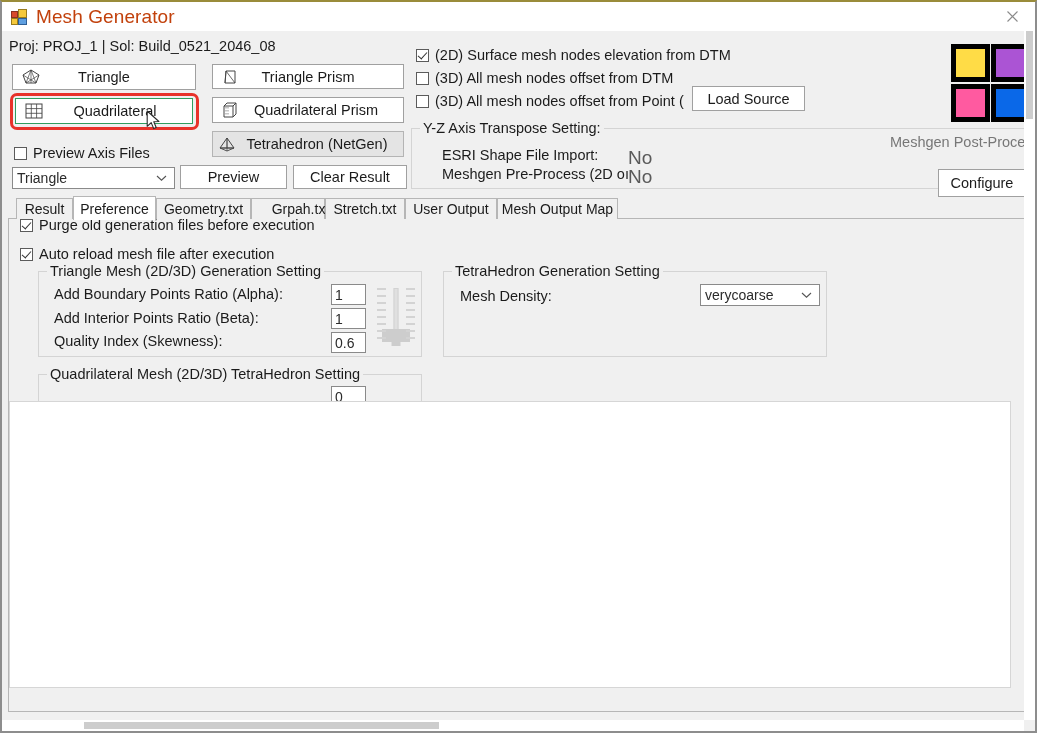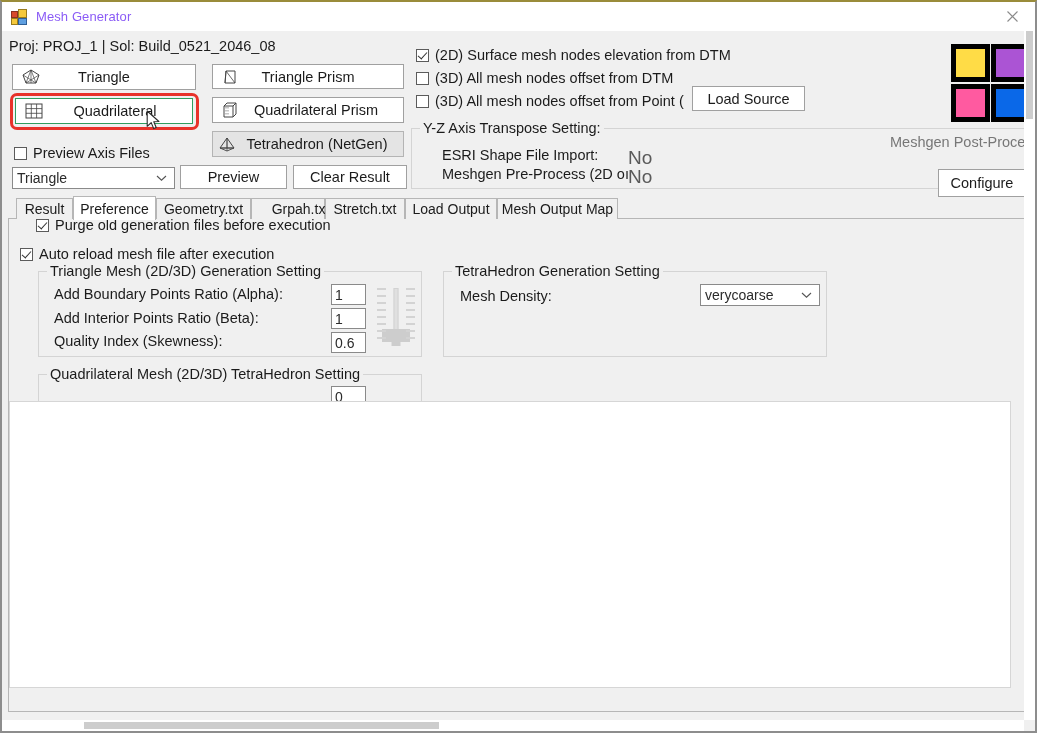--- a/index.html
+++ b/index.html
@@ -44,22 +44,22 @@
     position: absolute;
     display: block;
     box-sizing: border-box;
   }
   .ti-a { left:0; top:2px; width:7px; height:7px; background:#d94a2b; border:1px solid #8a3320; }
   .ti-b { left:7px; top:0px; width:9px; height:9px; background:#f5c93c; border:1px solid #9a7c1c; }
   .ti-c { left:0px; top:9px; width:7px; height:7px; background:#f5c93c; border:1px solid #9a7c1c; }
   .ti-d { left:7px; top:9px; width:9px; height:7px; background:#5f9fe0; border:1px solid #2e5f96; }
   .title-text {
     margin-left: 9px;
-    font-size: 13px;
-    color: #8b5cf6;
+    font-size: 19px;
+    color: #c2410c;
     letter-spacing: .1px;
   }
   .win-buttons {
     position: absolute;
     right: 0; top: 0;
     height: 29px;
     display: flex;
   }
   .win-btn {
     width: 45px; height: 29px;
@@ -495,28 +495,28 @@
     <div class="tab" style="left:148px; width:95px;">
         <span>Geometry.txt</span>
       </div>
     <div class="tab" style="left:243px; width:74px;padding-left:32px;">
         <span>Grpah.txt</span>
       </div>
     <div class="tab" style="left:317px; width:80px;">
         <span>Stretch.txt</span>
       </div>
     <div class="tab" style="left:397px; width:92px;">
-        <span>Load Output</span>
+        <span>User Output</span>
       </div>
     <div class="tab" style="left:489px; width:121px;">
         <span>Mesh Output Map</span>
       </div>
   </div>
 
-  <div class="cb" style="left:18px; top:215px;margin-left:16px;">
+  <div class="cb" style="left:18px; top:215px;">
     <span class="box checked"></span>
     <span>Purge old generation files before execution</span>
   </div>
   <div class="cb" style="left:18px; top:244px;">
     <span class="box checked"></span>
     <span>Auto reload mesh file after execution</span>
   </div>
 
   <div class="group" style="left:36px; top:269px; width:384px; height:86px;">
     <span class="gtitle">Triangle Mesh (2D/3D) Generation Setting</span>

